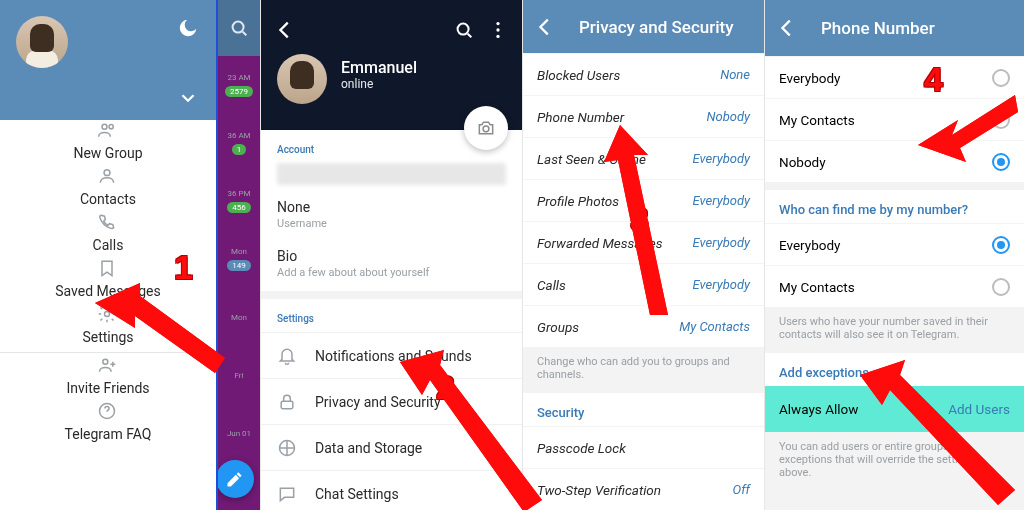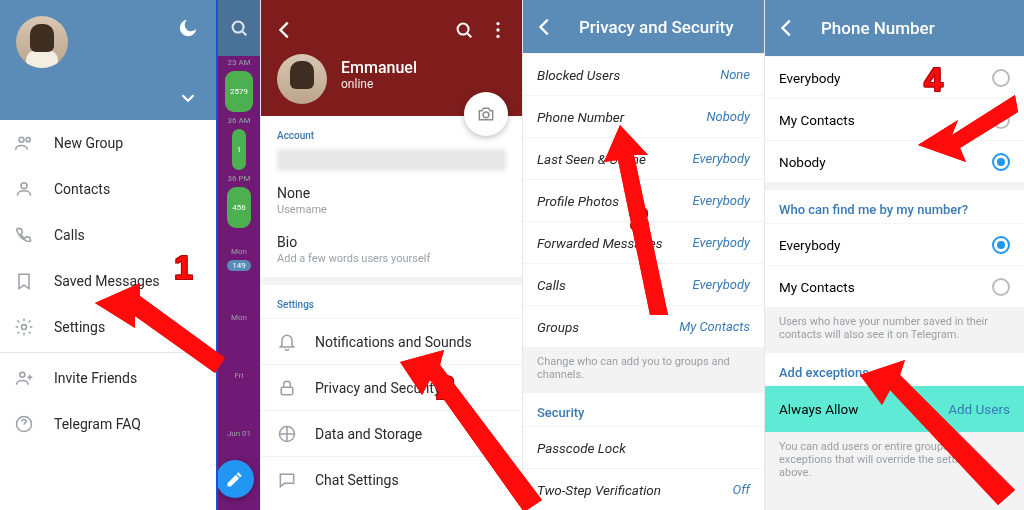--- a/index.html
+++ b/index.html
@@ -10,34 +10,34 @@
   .icon { display:inline-flex; align-items:center; justify-content:center; width: 28px; height:28px; }
   .icon svg { width: 22px; height: 22px; }
   .sidebar-panel { width: 216px; flex: 0 0 216px; }
   .sidebar-head { height: 120px; background:#5b8bb7; position: relative; }
   .avatar { width: 52px; height:52px; border-radius:50%; background: linear-gradient(#d9c7b4,#bba48a); position:absolute; top:16px; left:16px; overflow:hidden; }
   .avatar::after{ content:""; position:absolute; left:14px; top:8px; width:24px; height:28px; background:#3e2e22; border-radius:10px 10px 6px 6px; }
   .avatar::before{ content:""; position:absolute; left:10px; bottom:-4px; width:32px; height:22px; background:#f4ede2; border-radius:10px 10px 0 0; }
   .moon { position:absolute; top:14px; right:14px; }
   .chev { position:absolute; bottom:8px; right:14px; color:#fff; }
   .menu-list { background:#fff; }
-  .menu-item { display:flex; align-items:center; height:46px; padding:0 14px; gap:18px; font-size:14px; color:#2a2a2a; }
+  .menu-item { display:flex; align-items:center; height:46px; padding:0 14px; gap:5px; font-size:14px; color:#2a2a2a;flex-direction:column; }
   .menu-item .mi-icon { width:22px; color:#9aa0a6; display:flex; }
   .menu-item .mi-icon svg{ width:20px; height:20px; stroke:#9aa0a6; }
   .divider { height:1px; background:#e6e6e6; margin:2px 0; }
 
   .chat-strip { width: 44px; flex: 0 0 44px; background:#701a75; border-left:2px solid #1d4ed8; position:relative; }
   .chat-strip .search-top { height:56px; background:#4a7296; display:flex; align-items:center; justify-content:center; }
   .chat-strip .row { height:58px; display:flex; flex-direction:column; align-items:center; justify-content:center; gap:4px; font-size:8px; color:#9aa0a6; }
-  .badge-g { background:#4caf50; color:#fff; font-size:8px; border-radius:9px; padding:16px 5px; }
+  .badge-g { background:#4caf50; color:#fff; font-size:8px; border-radius:9px; padding:1px 5px; }
   .badge-b58 { background:#5b8bb7; color:#fff; font-size:8px; border-radius:9px; padding:1px 5px; }
   .fab { position:absolute; bottom:12px; right:6px; width:38px; height:38px; border-radius:50%; background:#2196f3; box-shadow:0 2px 6px rgba(0,0,0,.3); display:flex; align-items:center; justify-content:center; }
 
   .settings-panel { width: 262px; flex:0 0 262px; border-left:1px solid #e6e6e6; }
-  .settings-head { height:116px; background:#7f1d1d; position:relative; }
+  .settings-head { height:130px; background:#0f172a; position:relative; }
   .settings-head .back { position:absolute; top:16px; left:10px; }
   .settings-head .search2 { position:absolute; top:16px; right:44px; }
   .settings-head .more { position:absolute; top:16px; right:10px; }
   .settings-head .avatar2 { width:50px; height:50px; border-radius:50%; background:linear-gradient(#d9c7b4,#bba48a); position:absolute; top:54px; left:16px; overflow:hidden; }
   .settings-head .avatar2::after{content:"";position:absolute;left:13px;top:7px;width:24px;height:28px;background:#3e2e22;border-radius:10px 10px 6px 6px;}
   .settings-head .name { position:absolute; top:58px; left:80px; color:#fff; }
   .settings-head .name .n1{ font-size:16px; font-weight:500;}
   .settings-head .name .n2{ font-size:12px; opacity:.9;}
   .cam-fab { position:absolute; right:14px; bottom:-20px; width:44px; height:44px; border-radius:50%; background:#fff; box-shadow:0 2px 6px rgba(0,0,0,.25); display:flex; align-items:center; justify-content:center; }
   .section-title { color:#3a7ab5; font-size:10px; font-weight:500; padding:14px 16px 8px; }
@@ -231,21 +231,21 @@
     </div>
   </div>
   <div class="section-title">Account</div>
   <div class="blurred"></div>
   <div class="field">
     <div class="v">None</div>
     <div class="l">Username</div>
   </div>
   <div class="field">
     <div class="v">Bio</div>
-    <div class="l">Add a few words users yourself</div>
+    <div class="l">Add a few about about yourself</div>
   </div>
   <div style="height:8px;background:#f3f3f3;"></div>
   <div class="section-title">Settings</div>
   <div class="setting-row">
       <span class="ri">
         <svg viewBox="0 0 24 24" fill="none" stroke="#9aa0a6" stroke-width="1.8">
           <path d="M6 16V10a6 6 0 1112 0v6l2 2H4l2-2zM10 20a2 2 0 004 0"></path>
         </svg>
       </span>
       <span>Notifications and Sounds</span>

